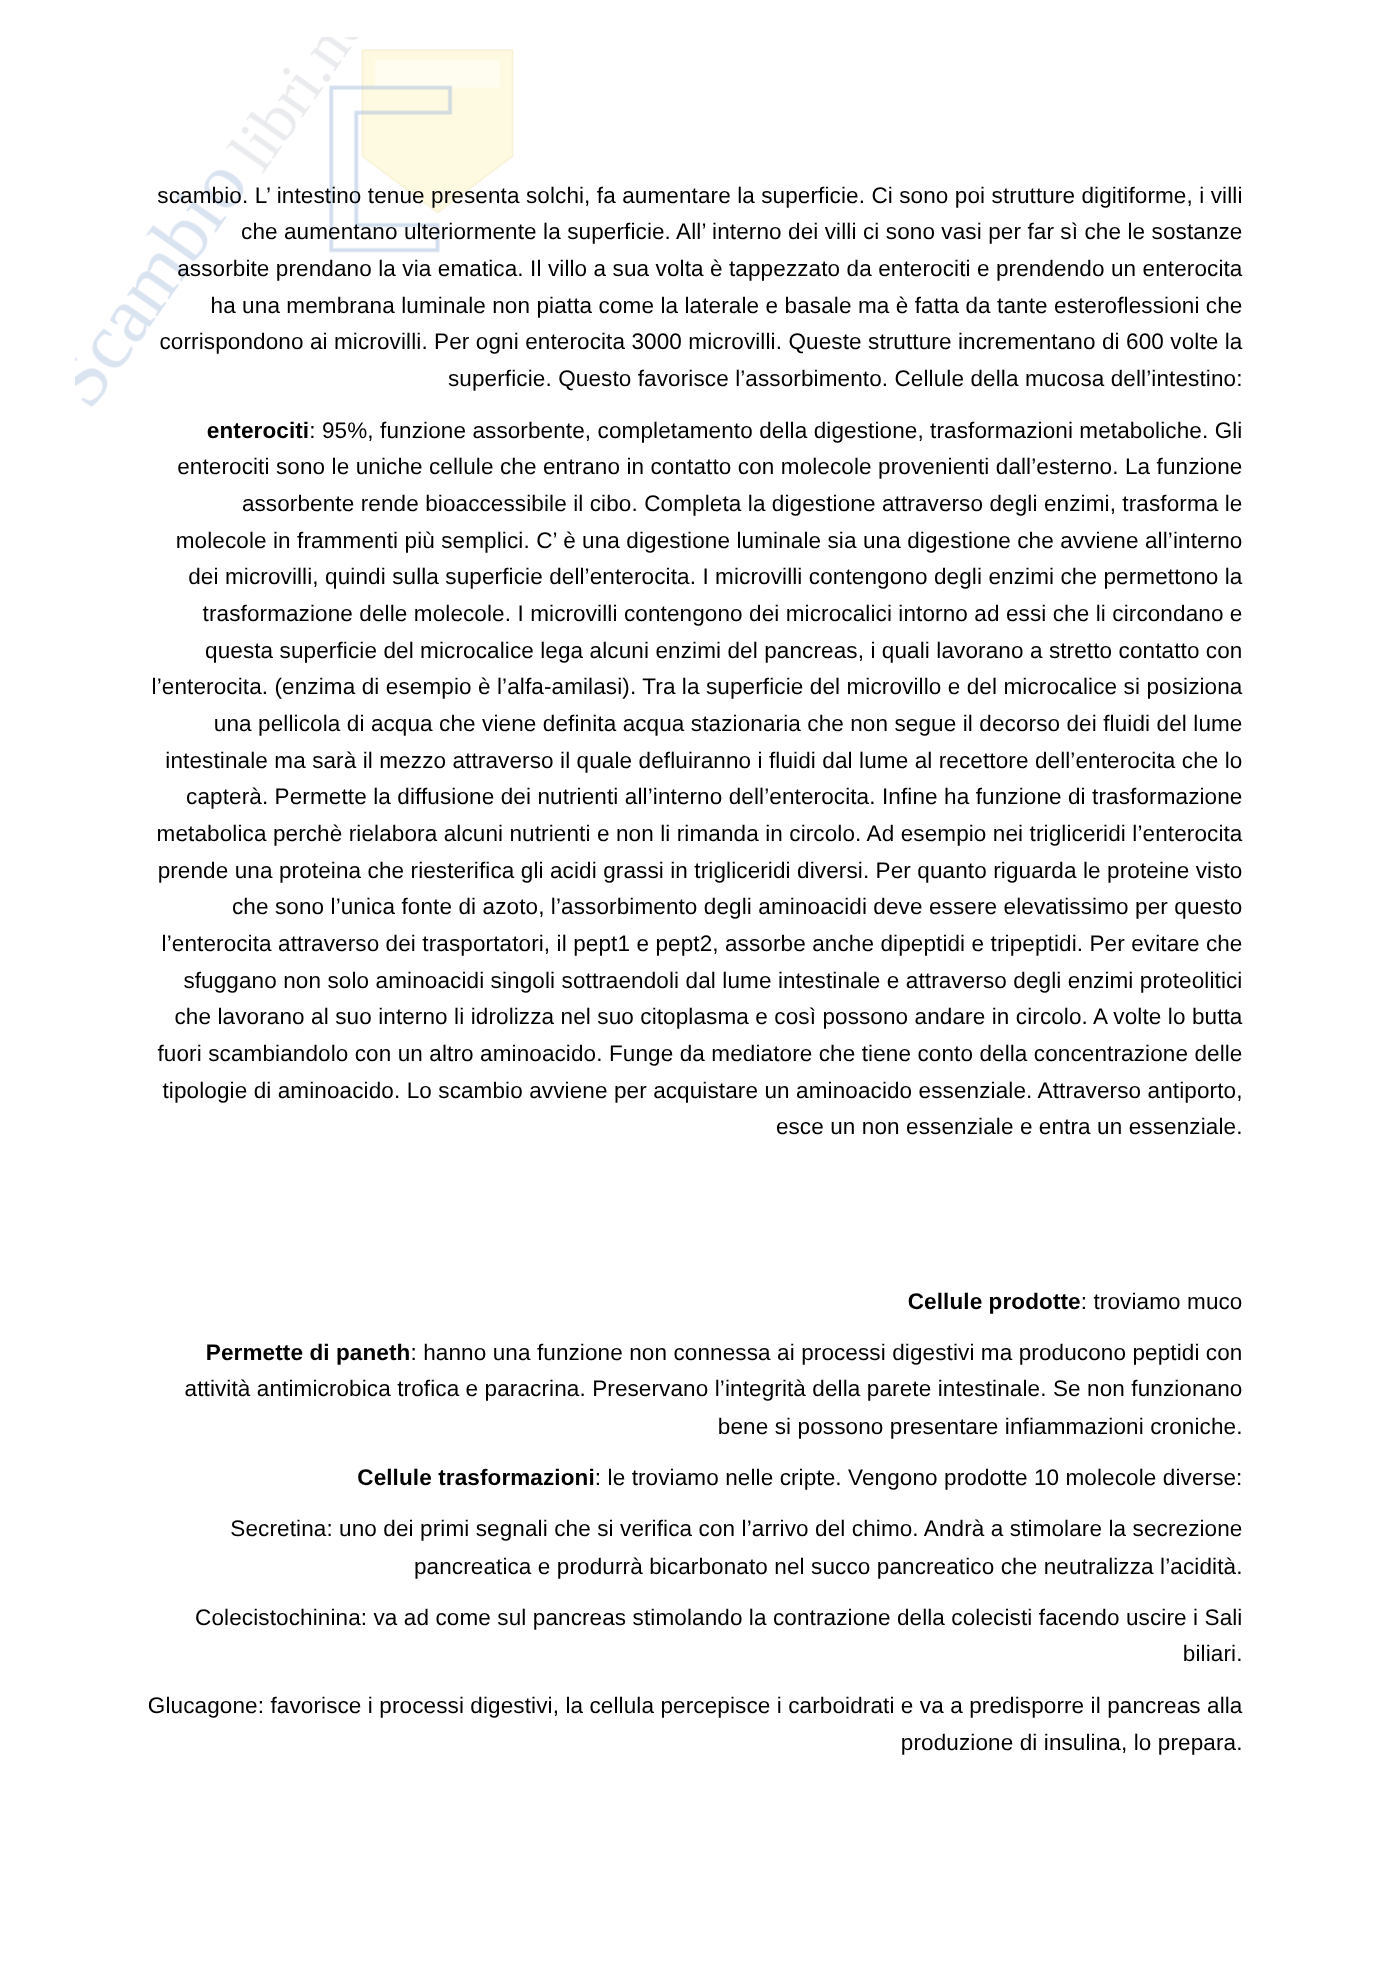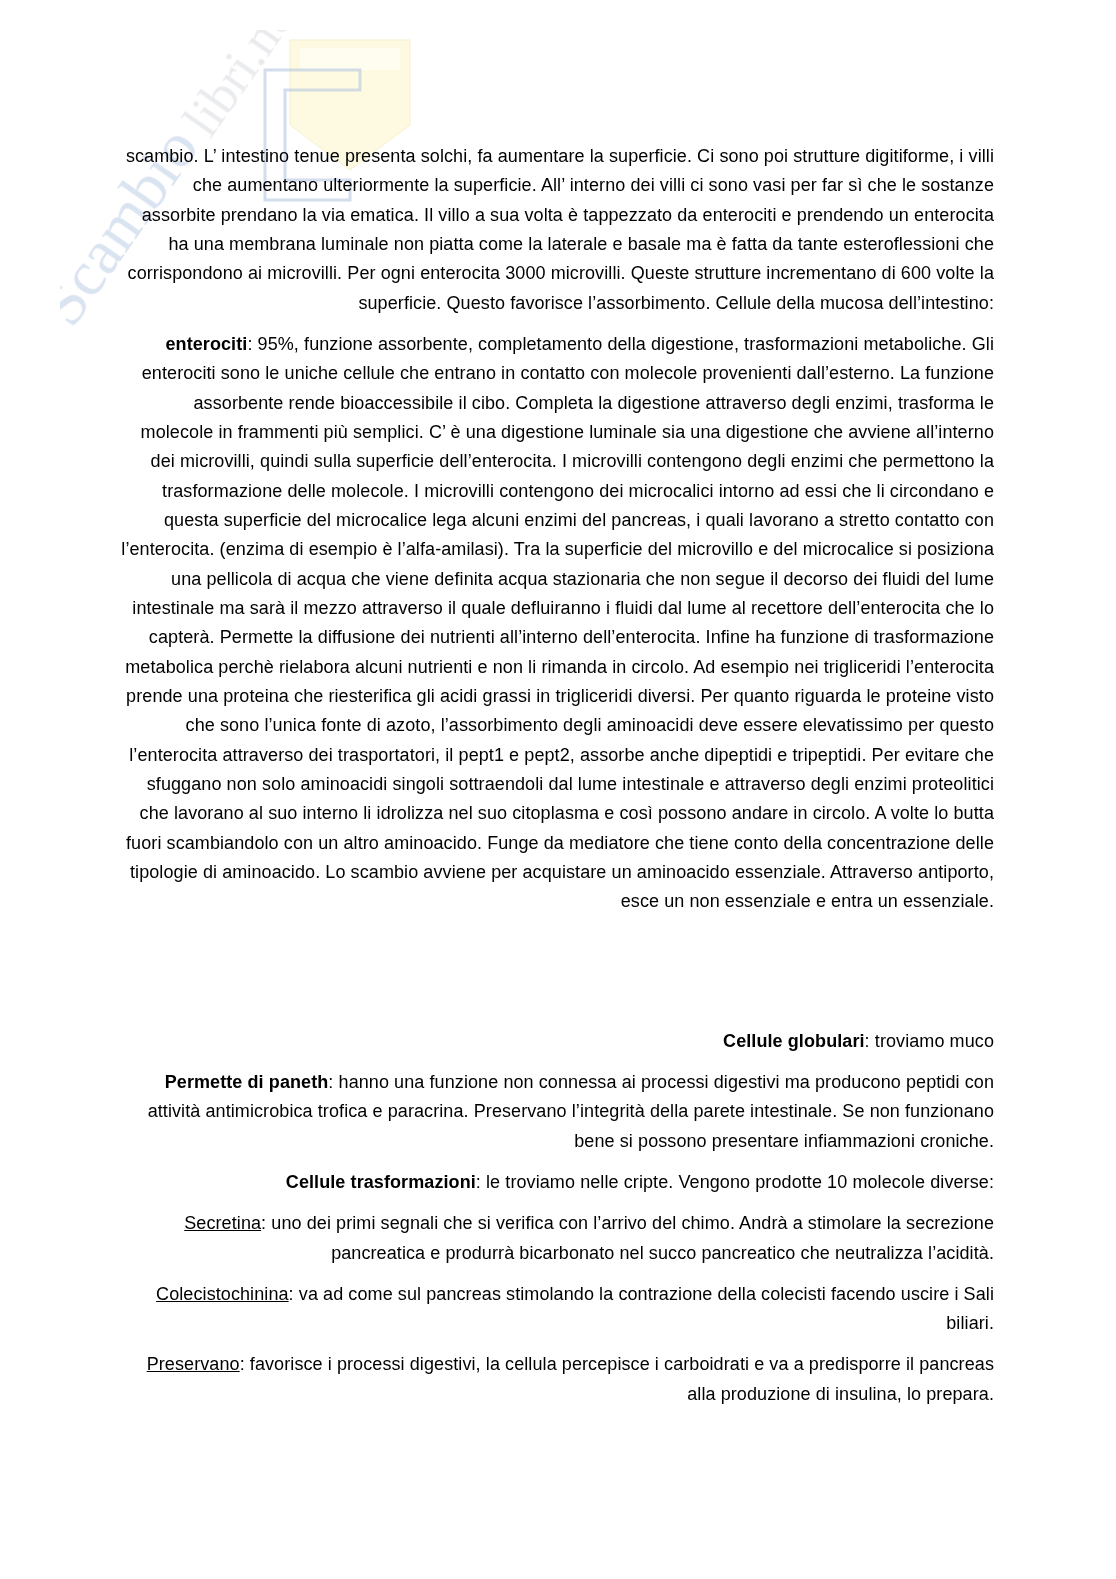--- a/index.html
+++ b/index.html
@@ -40,21 +40,20 @@
     text-align: right;
     letter-spacing: 0.005em;
   }
   .block-gap {
     height: 86px;
   }
   b {
     font-weight: bold;
   }
   .u {
-    text-decoration: underline;
   }
 </style>
 </head>
 <body>
 
 <div class="page">
 
   <div class="watermark">
     <svg width="420" height="380" viewBox="0 0 420 380" xmlns="http://www.w3.org/2000/svg">
       <g opacity="0.5">
@@ -69,27 +68,27 @@
 
   <div class="content">
 
     <p><span>scambio. L’ intestino tenue presenta solchi, fa aumentare la superficie. Ci sono poi strutture digitiforme, i villi che aumentano ulteriormente la superficie. All’ interno dei villi ci sono vasi per far sì che le sostanze assorbite prendano la via ematica. Il villo a sua volta è tappezzato da enterociti e prendendo un enterocita ha una membrana luminale non piatta come la laterale e basale ma è fatta da tante esteroflessioni che corrispondono ai microvilli. Per ogni enterocita 3000 microvilli. Queste strutture incrementano di 600 volte la superficie. Questo favorisce l’assorbimento. Cellule della mucosa dell’intestino:</span></p>
 
     <p><b>enterociti</b><span>: 95%, funzione assorbente, completamento della digestione, trasformazioni metaboliche. Gli enterociti sono le uniche cellule che entrano in contatto con molecole provenienti dall’esterno. La funzione assorbente rende bioaccessibile il cibo. Completa la digestione attraverso degli enzimi, trasforma le molecole in frammenti più semplici. C’ è una digestione luminale sia una digestione che avviene all’interno dei microvilli, quindi sulla superficie dell’enterocita. I microvilli contengono degli enzimi che permettono la trasformazione delle molecole. I microvilli contengono dei microcalici intorno ad essi che li circondano e questa superficie del microcalice lega alcuni enzimi del pancreas, i quali lavorano a stretto contatto con l’enterocita. (enzima di esempio è l’alfa-amilasi). Tra la superficie del microvillo e del microcalice si posiziona una pellicola di acqua che viene definita acqua stazionaria che non segue il decorso dei fluidi del lume intestinale ma sarà il mezzo attraverso il quale defluiranno i fluidi dal lume al recettore dell’enterocita che lo capterà. Permette la diffusione dei nutrienti all’interno dell’enterocita. Infine ha funzione di trasformazione metabolica perchè rielabora alcuni nutrienti e non li rimanda in circolo. Ad esempio nei trigliceridi l’enterocita prende una proteina che riesterifica gli acidi grassi in trigliceridi diversi. Per quanto riguarda le proteine visto che sono l’unica fonte di azoto, l’assorbimento degli aminoacidi deve essere elevatissimo per questo l’enterocita attraverso dei trasportatori, il pept1 e pept2, assorbe anche dipeptidi e tripeptidi. Per evitare che sfuggano non solo aminoacidi singoli sottraendoli dal lume intestinale e attraverso degli enzimi proteolitici che lavorano al suo interno li idrolizza nel suo citoplasma e così possono andare in circolo. A volte lo butta fuori scambiandolo con un altro aminoacido. Funge da mediatore che tiene conto della concentrazione delle tipologie di aminoacido. Lo scambio avviene per acquistare un aminoacido essenziale. Attraverso antiporto, esce un non essenziale e entra un essenziale.</span></p>
 
     <div class="block-gap"></div>
 
 
-    <p><b>Cellule globulari</b><span>: troviamo muco</span></p>
+    <p><b>Cellule prodotte</b><span>: troviamo muco</span></p>
 
     <p><b>Permette di paneth</b><span>: hanno una funzione non connessa ai processi digestivi ma producono peptidi con attività antimicrobica trofica e paracrina. Preservano l’integrità della parete intestinale. Se non funzionano bene si possono presentare infiammazioni croniche.</span></p>
 
     <p><b>Cellule trasformazioni</b><span>: le troviamo nelle cripte. Vengono prodotte 10 molecole diverse:</span></p>
 
     <p><span class="u">Secretina</span><span>: uno dei primi segnali che si verifica con l’arrivo del chimo. Andrà a stimolare la secrezione pancreatica e produrrà bicarbonato nel succo pancreatico che neutralizza l’acidità.</span></p>
 
     <p><span class="u">Colecistochinina</span><span>: va ad come sul pancreas stimolando la contrazione della colecisti facendo uscire i Sali biliari.</span></p>
 
 
-    <p><span class="u">Preservano</span><span>: favorisce i processi digestivi, la cellula percepisce i carboidrati e va a predisporre il pancreas alla produzione di insulina, lo prepara.</span></p>
+    <p><span class="u">Glucagone</span><span>: favorisce i processi digestivi, la cellula percepisce i carboidrati e va a predisporre il pancreas alla produzione di insulina, lo prepara.</span></p>
 
   </div>
 </div>
 
 </body></html>

